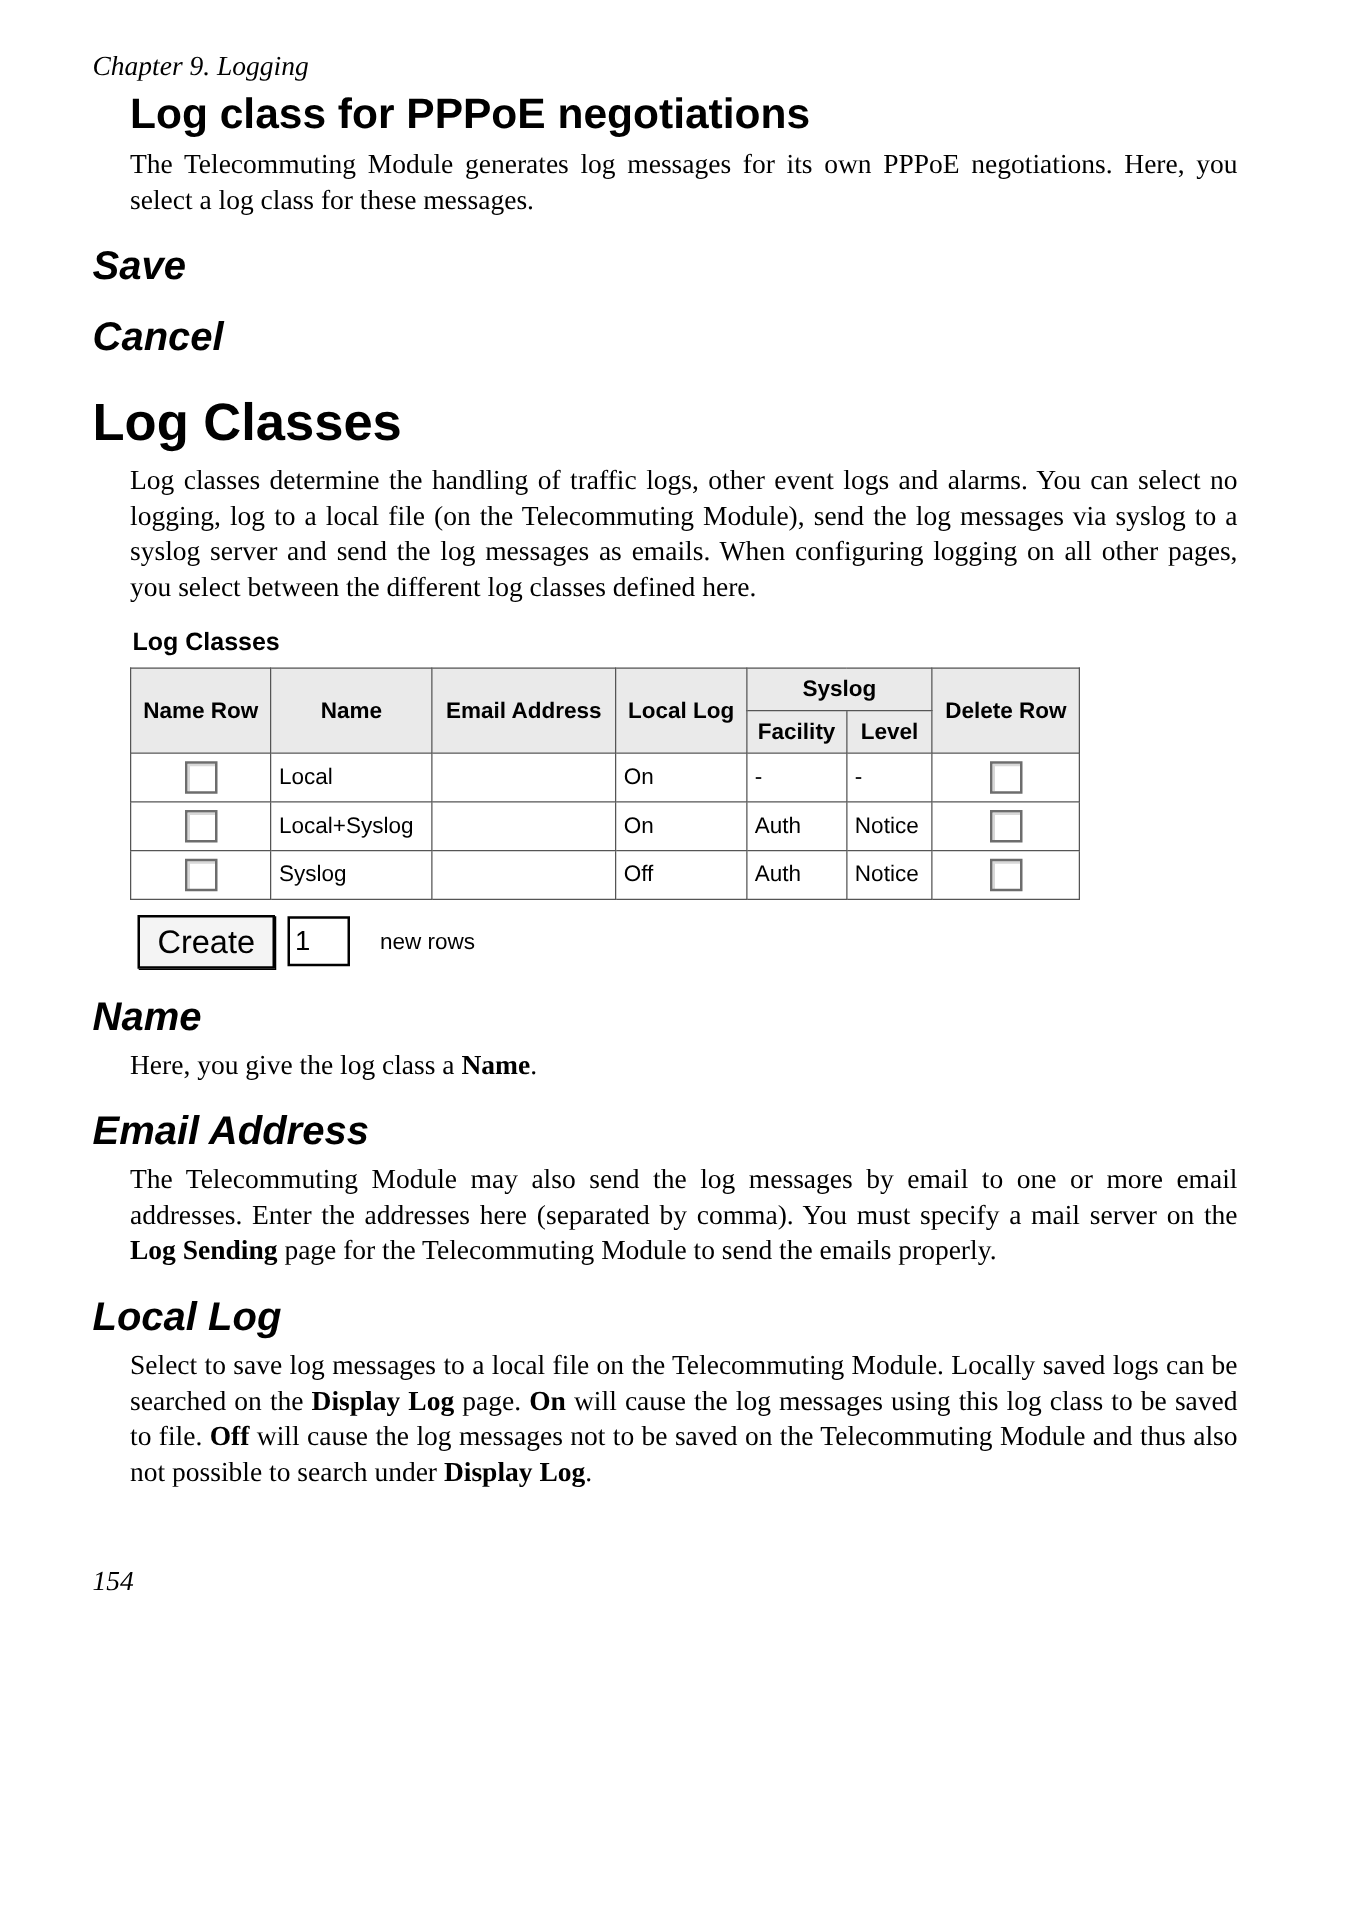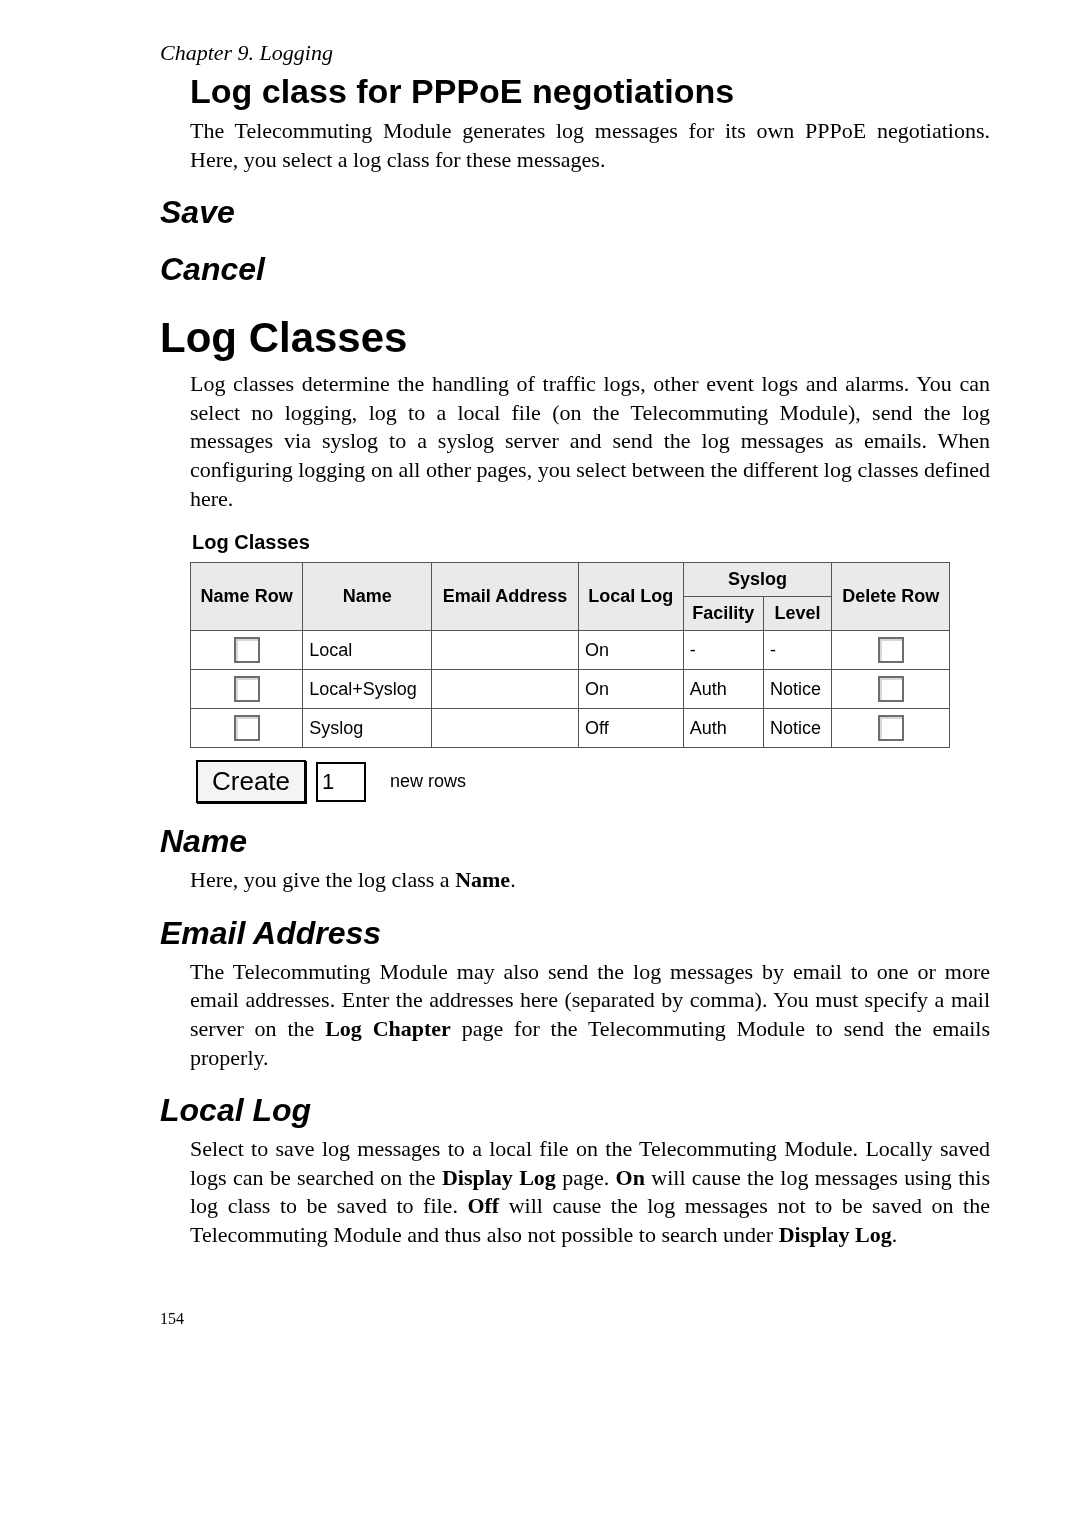--- a/index.html
+++ b/index.html
@@ -4,23 +4,22 @@
 <style>
   html, body {
     margin: 0;
     padding: 0;
     background: #ffffff;
     font-family: "Times New Roman", Times, serif;
     color: #000000;
     width: 1080px;
   }
   .page {
-    padding: 40px 90px 60px 116px;
+    padding: 40px 90px 60px 74px;
     box-sizing: border-box;
-    margin-left: 44px;
   }
   .chapter-header {
     font-style: italic;
     font-size: 22px;
     margin-bottom: 6px;
   }
   h3.sub {
     font-family: Helvetica, Arial, sans-serif;
     font-weight: bold;
     font-size: 34px;
@@ -40,21 +39,22 @@
     margin: 26px 0 8px 0;
   }
   p.body {
     font-size: 22px;
     line-height: 1.3;
     margin: 0 0 6px 30px;
     text-align: justify;
   }
   .bold { font-weight: bold; }
   .page-number {
-    font-size: 16px;
+    font-style: italic;
+    font-size: 22px;
     margin-top: 60px;
   }
 
   
   .log-classes-box {
     margin: 14px 0 18px 30px;
     width: 760px;
     font-family: Arial, Helvetica, sans-serif;
     font-size: 18px;
     color: #000000;
@@ -194,21 +194,21 @@
     </div>
   </div>
 
   <h2 class="sect">Name</h2>
   <p class="body">
     <span>Here, you give the log class a </span><span class="bold">Name</span><span>.</span>
   </p>
 
   <h2 class="sect">Email Address</h2>
   <p class="body">
-    <span>The Telecommuting Module may also send the log messages by email to one or more email addresses. Enter the addresses here (separated by comma). You must specify a mail server on the </span><span class="bold">Log Chapter</span><span> page for the Telecommuting Module to send the emails properly.</span>
+    <span>The Telecommuting Module may also send the log messages by email to one or more email addresses. Enter the addresses here (separated by comma). You must specify a mail server on the </span><span class="bold">Log Sending</span><span> page for the Telecommuting Module to send the emails properly.</span>
   </p>
 
   <h2 class="sect">Local Log</h2>
   <p class="body">
     <span>Select to save log messages to a local file on the Telecommuting Module. Locally saved logs can be searched on the </span><span class="bold">Display Log</span><span> page. </span><span class="bold">On</span><span> will cause the log messages using this log class to be saved to file. </span><span class="bold">Off</span><span> will cause the log messages not to be saved on the Telecommuting Module and thus also not possible to search under </span><span class="bold">Display Log</span><span>.</span>
   </p>
 
   <div class="page-number">154</div>
 
 </div>

